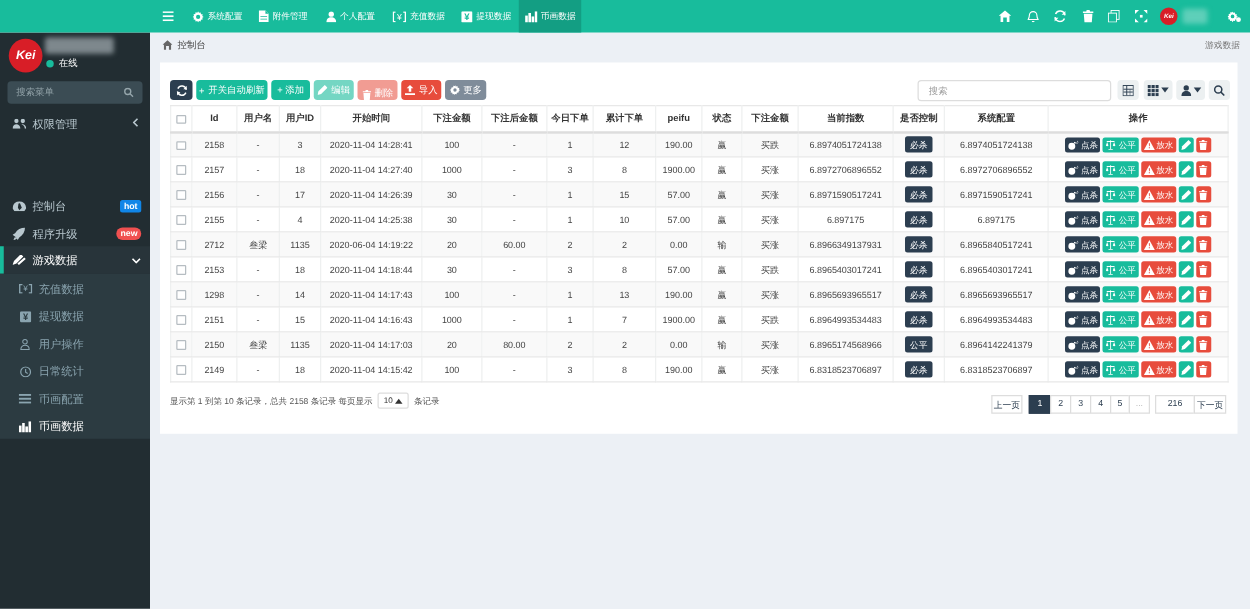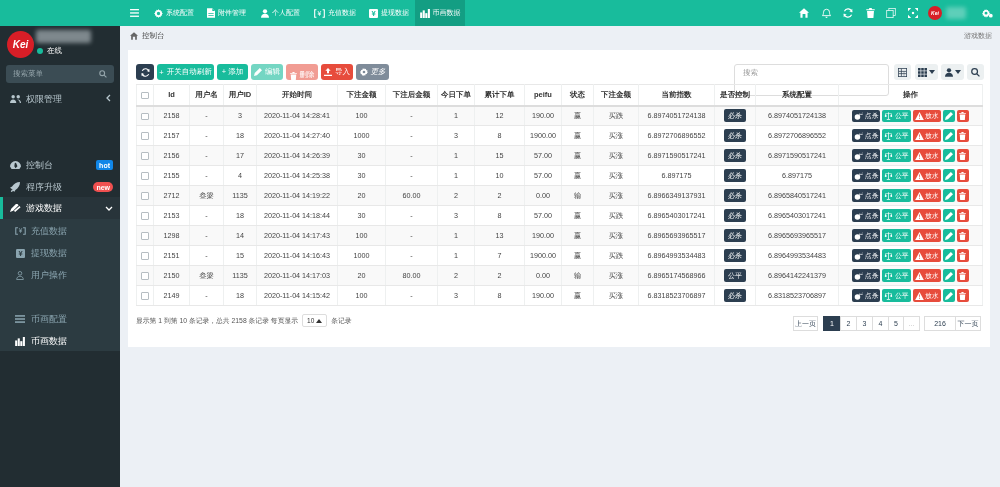--- a/index.html
+++ b/index.html
@@ -214,20 +214,27 @@
             <text x="6" y="9.8" font-size="10" fill="#2c3b41" text-anchor="middle" font-family="Liberation Sans" font-weight="bold">¥</text>
           </svg>
         </span>提现数据</div>
   <div class="sub-item" style="top:45px;">
    <span class="mico">
           <svg width="8" height="9" viewBox="0 0 12 13">
             <circle cx="6" cy="3.2" r="2.7" fill="none" stroke="#8aa4af" stroke-width="1.2"></circle>
             <path fill="none" stroke="#8aa4af" stroke-width="1.2" d="M1 12.5C1 9.5 3.2 7.6 6 7.6s5 1.9 5 4.9z"></path>
           </svg>
         </span>用户操作</div>
+  <div class="sub-item" style="top:67px;">
+   <span class="mico">
+          <svg width="9" height="9" viewBox="0 0 12 12">
+            <circle cx="6" cy="6" r="5.2" fill="none" stroke="#8aa4af" stroke-width="1.3"></circle>
+            <path fill="none" stroke="#8aa4af" stroke-width="1.2" d="M6 3v3.4l2.2 1.3"></path>
+          </svg>
+        </span>日常统计</div>
   <div class="sub-item" style="top:89px;">
    <span class="mico">
           <svg width="10" height="8" viewBox="0 0 13 10">
             <g fill="#8aa4af">
               <rect width="13" height="2"></rect>
               <rect y="4" width="13" height="2"></rect>
               <rect y="8" width="13" height="2"></rect>
             </g>
           </svg>
         </span>币画配置</div>
@@ -260,24 +267,24 @@
 <div class="btn" style="left:217px;width:31px;background:#18bc9c;">+ 添加</div>
 <div class="btn" style="left:251px;width:32px;background:#18bc9c;opacity:.6;"><svg width="8" height="8" viewBox="0 0 11 11">
       <path fill="#fff" d="M8 0l3 3-7 7-4 1 1-4zM7.2 1.8l2 2"></path>
     </svg>编辑</div>
 <div class="btn" style="left:286px;width:32px;background:#e74c3c;opacity:.55;align-items:flex-end;"><svg width="7" height="8" viewBox="0 0 11 13">
       <path fill="#fff" d="M4 0h3l.5 1.5H11V3H0V1.5h3.5zM1 4h9l-.7 9H1.7z"></path>
     </svg>删除</div>
 <div class="btn" style="left:321px;width:32px;background:#e74c3c;"><svg width="8" height="8" viewBox="0 0 12 12">
       <path fill="#fff" d="M6 0l4 4H7.5v4h-3V4H2zM0 10h12v2H0z"></path>
     </svg>导入</div>
-<div class="btn" style="left:356px;width:33px;background:#7f8c9a;font-style:italic;"><svg width="8" height="8" viewBox="0 0 12 12">
+<div class="btn" style="left:356px;width:33px;background:#7f8c9a;"><svg width="8" height="8" viewBox="0 0 12 12">
       <path fill="#fff" fill-rule="evenodd" d="M6 0l1 1.8 2-.5.2 2 2 .2-.5 2L12.5 6l-1.8 1-.5 2-2 .2-.2 2-2-.5L6 12.5l-1-1.8-2 .5-.2-2-2-.2.5-2L-.5 6l1.8-1 .5-2 2-.2.2-2 2 .5L6 0zm0 4a2 2 0 100 4 2 2 0 000-4z"></path>
     </svg>更多</div>
-<div class="abs" style="left:734px;top:64px;width:155px;height:32px;border:1px solid #ddd;border-radius:3px;background:#fff;font-size:7.5px;color:#999;line-height:16px;padding-left:8px;">搜索</div>
+<div class="abs" style="left:734px;top:64px;width:155px;height:17px;border:1px solid #ddd;border-radius:3px;background:#fff;font-size:7.5px;color:#999;line-height:16px;padding-left:8px;">搜索</div>
 <div class="abs" style="left:894px;top:64px;width:17px;height:16px;background:#ecf0f1;border-radius:3px;display:flex;align-items:center;justify-content:center;">
     <svg width="9" height="9" viewBox="0 0 12 12">
       <g fill="none" stroke="#2c3e50">
         <rect x=".5" y=".5" width="11" height="11"></rect>
         <line x1="4.5" y1="1" x2="4.5" y2="11"></line>
         <line x1="1" y1="4.5" x2="11" y2="4.5"></line>
         <line x1="1" y1="7.5" x2="11" y2="7.5"></line>
         <line x1="8" y1="4.5" x2="8" y2="11" stroke-opacity=".5"></line>
       </g>
     </svg>
@@ -483,21 +490,21 @@
             <svg width="7" height="8" viewBox="0 0 11 13">
               <path fill="#fff" d="M4 0h3l.5 1.5H11V3H0V1.5h3.5zM1 4h9l-.7 9H1.7z"></path>
             </svg>
           </span></td>
       </tr>
 <tr class="odd">
         <td><span class="ck"></span></td>
         <td>2712</td>
         <td>叁梁</td>
         <td>1135</td>
-        <td>2020-11-04 14:19:22</td>
+        <td>2020-06-04 14:19:22</td>
         <td>20</td>
         <td>60.00</td>
         <td>2</td>
         <td>2</td>
         <td>0.00</td>
         <td>输</td>
         <td>买涨</td>
         <td>6.8966349137931</td>
         <td><span class="bdg">必杀</span></td>
         <td>6.8965840517241</td>

